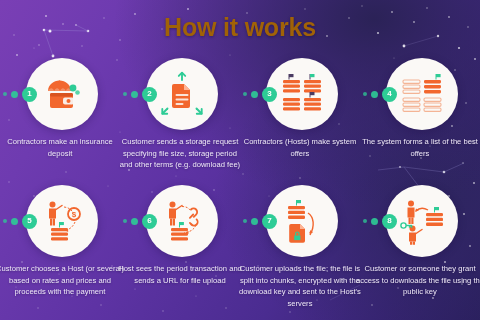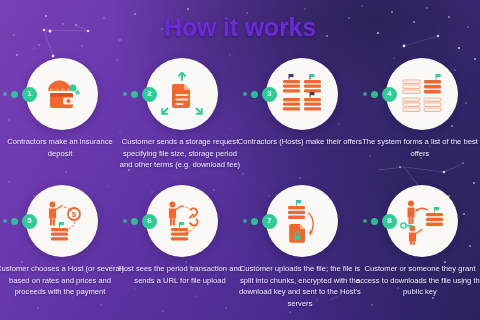--- a/index.html
+++ b/index.html
@@ -12,21 +12,21 @@
       linear-gradient(122deg, #7a3fb5 0%, #6e3bb0 18%, #5e33a4 42%, #4a2c90 68%, #352370 88%, #2a1f5e 100%);
     position:relative;
   }
 
   
   #stars, #consts { position:absolute; inset:0; width:480px; height:320px; pointer-events:none; }
 
   
   .title {
     position:absolute; top:13px; left:0; width:480px;
-    text-align:center; color:#6d28d9;
+    text-align:center; color:#a16207;
     font-size:25px; font-weight:bold; letter-spacing:-0.2px;
     text-shadow:0 1px 3px rgba(20,10,50,.45);
   }
 
   
   .grid { position:absolute; top:56px; left:0; width:480px; height:262px; }
   .step { position:absolute; width:120px; }
   .row1 { top:0; }
   .row2 { top:127px; }
   .c0 { left:0; }  .c1 { left:120px; } .c2 { left:240px; } .c3 { left:360px; }
@@ -266,21 +266,21 @@
         <g stroke="#4a3b62" stroke-width="1" fill="none">
           <path d="M11 8.5V3"></path>
             <path d="M32 8.5V3"></path>
             <path d="M32 26.5V21"></path>
         </g>
         <path d="M11 3h4.5v3.2H11z" fill="#4a3b62"></path>
         <path d="M32 3h4.5v3.2H32z" fill="#2ecc96"></path>
         <path d="M32 21h4.5v3.2H32z" fill="#4a3b62"></path>
       </svg>
     </div>
-    <div class="caption">Contractors (Hosts) make their offers</div>
+    <div class="caption">Contractors (Hosts) make system offers</div>
   </div>
 
   <div class="step row1 c3">
     <div class="rail">
       <span class="dot d1"></span>
       <span class="dot d2"></span>
       <span class="badge">4</span>
     </div>
     <div class="bubble">
       <svg width="48" height="46" viewBox="0 0 48 46">

